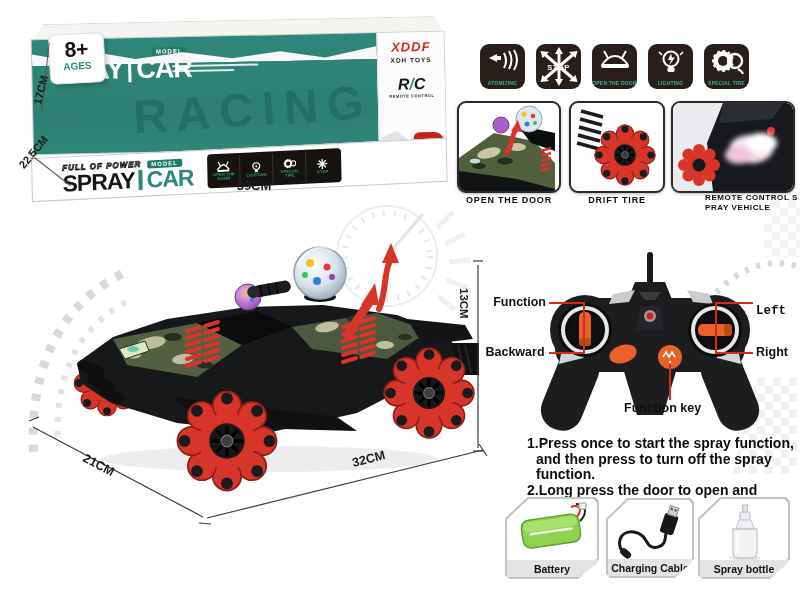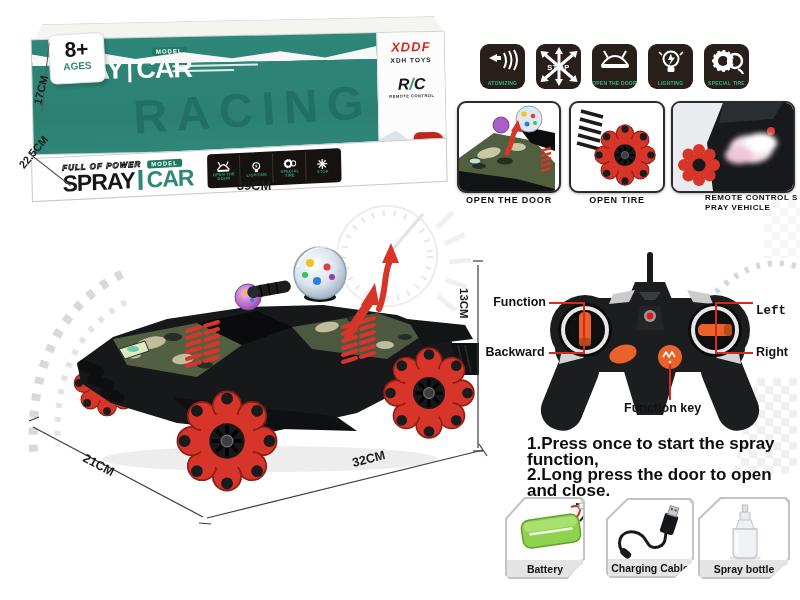--- a/index.html
+++ b/index.html
@@ -51,21 +51,21 @@
   .tile-label{position:absolute;left:0;bottom:3px;width:100%;text-align:center;font-size:5px;font-weight:700;color:#35B08C;line-height:5.5px;letter-spacing:.2px;}
   .tile-label-center{position:absolute;left:0;top:50%;transform:translateY(-50%);width:100%;text-align:center;font-size:7.5px;font-weight:900;color:#fff;letter-spacing:.5px;}
   
   .photo{border:2px solid #2b2b2b;border-radius:9px;background:#fff;overflow:hidden;box-shadow:0 1px 3px rgba(0,0,0,.3);}
   .caption{font-size:9px;font-weight:900;letter-spacing:.8px;color:#0d0d0d;text-align:center;}
   .caption3{font-size:8px;font-weight:900;letter-spacing:.6px;color:#0d0d0d;line-height:9.5px;}
   
   .ctl-label{font-size:12.5px;font-weight:900;color:#101010;}
   .redline{background:#D42B1E;}
   
-  .instructions{left:527px;top:436px;width:270px;font-size:17px;font-weight:700;color:#0d0d0d;line-height:15.5px;}
+  .instructions{left:527px;top:436px;width:270px;font-size:14px;font-weight:700;color:#0d0d0d;line-height:15.5px;}
   .instructions .ind{padding-left:9px;}
   
   .panel{position:absolute;}
   .panel .outer{position:absolute;inset:0;background:#c4c4c4;
      clip-path:polygon(24% 0,96% 0,100% 5%,100% 76%,78% 100%,5% 100%,0 95%,0 26%);}
   .panel .inner{position:absolute;inset:2px;background:#ffffff;
      clip-path:polygon(24% 0,96% 0,100% 5%,100% 76%,78% 100%,5% 100%,0 95%,0 26%);}
   .panel .bar{position:absolute;left:2px;right:2px;bottom:2px;height:17px;background:#e4e4e4;
      clip-path:polygon(0 0,100% 0,100% 20%,80% 100%,0 100%);display:flex;align-items:center;justify-content:center;}
   .panel .bar span{font-size:10.5px;font-weight:900;color:#111;}
@@ -365,21 +365,21 @@
     </g>
     <circle cx="98" cy="28" r="4" fill="#e23b3b"></circle>
     <g filter="url(#bl)">
         <ellipse cx="78" cy="46" rx="22" ry="14" fill="#f6e3ec"></ellipse>
         <ellipse cx="88" cy="40" rx="16" ry="10" fill="#ffffff"></ellipse>
         <ellipse cx="66" cy="52" rx="14" ry="9" fill="#eec6d8"></ellipse>
       </g>
   </svg>
 </div>
 <div class="abs caption" style="left:457px;top:195px;width:104px;">OPEN THE DOOR</div>
-<div class="abs caption" style="left:569px;top:195px;width:96px;">OPEN TIRE</div>
+<div class="abs caption" style="left:569px;top:195px;width:96px;">DRIFT TIRE</div>
 <div class="abs caption3" style="left:689px;top:193px;width:110px;margin-left:16px;">
   <div>REMOTE CONTROL S</div>
   <div>PRAY VEHICLE</div>
 </div>
 
 <div class="abs" style="left:55px;top:225px;width:430px;height:270px;">
   <svg width="430" height="270" viewBox="0 0 430 270">
     <defs>
       <radialGradient id="domeG" cx="40%" cy="35%" r="75%">
           <stop offset="0%" stop-color="#ffffff"></stop>
@@ -567,24 +567,25 @@
 <div class="abs redline" style="left:669px;top:364px;width:2px;height:36px;"></div>
 
 <div class="abs ctl-label" style="left:492px;top:295px;width:54px;text-align:right;">Function</div>
 <div class="abs ctl-label" style="left:484px;top:345px;width:62px;text-align:center;">Backward</div>
 <div class="abs ctl-label" style="left:756px;top:304px;font-family:Liberation Mono, monospace;">Left</div>
 <div class="abs ctl-label" style="left:756px;top:345px;">Right</div>
 <div class="abs ctl-label" style="left:624px;top:401px;width:94px;">Function key</div>
 
 <div class="abs instructions">
   <div>1.Press once to start the spray function,</div>
+  <div class="ind">and then press to turn off the spray function.</div>
   <div>2.Long press the door to open and close.</div>
 </div>
 
-<div class="panel" style="left:505px;top:497px;width:80px;height:82px;">
+<div class="panel" style="left:505px;top:497px;width:94px;height:82px;">
   <div class="outer"></div>
   <div class="inner">
     <svg width="90" height="60" viewBox="0 0 90 60" style="position:absolute;left:0;top:2px;">
       <g transform="rotate(-8 45 30)">
         <rect x="15" y="16" width="58" height="28" rx="8" fill="#8FD24E" stroke="#5FA32E" stroke-width="1.5"></rect>
         <rect x="17" y="18" width="54" height="10" rx="5" fill="#A9E070"></rect>
         <rect x="22" y="29" width="44" height="2.6" rx="1.3" fill="rgba(255,255,255,.85)"></rect>
       </g>
       <path d="M70,16 C76,8 72,3 64,6" stroke="#D42B1E" stroke-width="2" fill="none"></path>
       <path d="M73,20 C81,12 79,3 69,3" stroke="#222" stroke-width="2" fill="none"></path>

